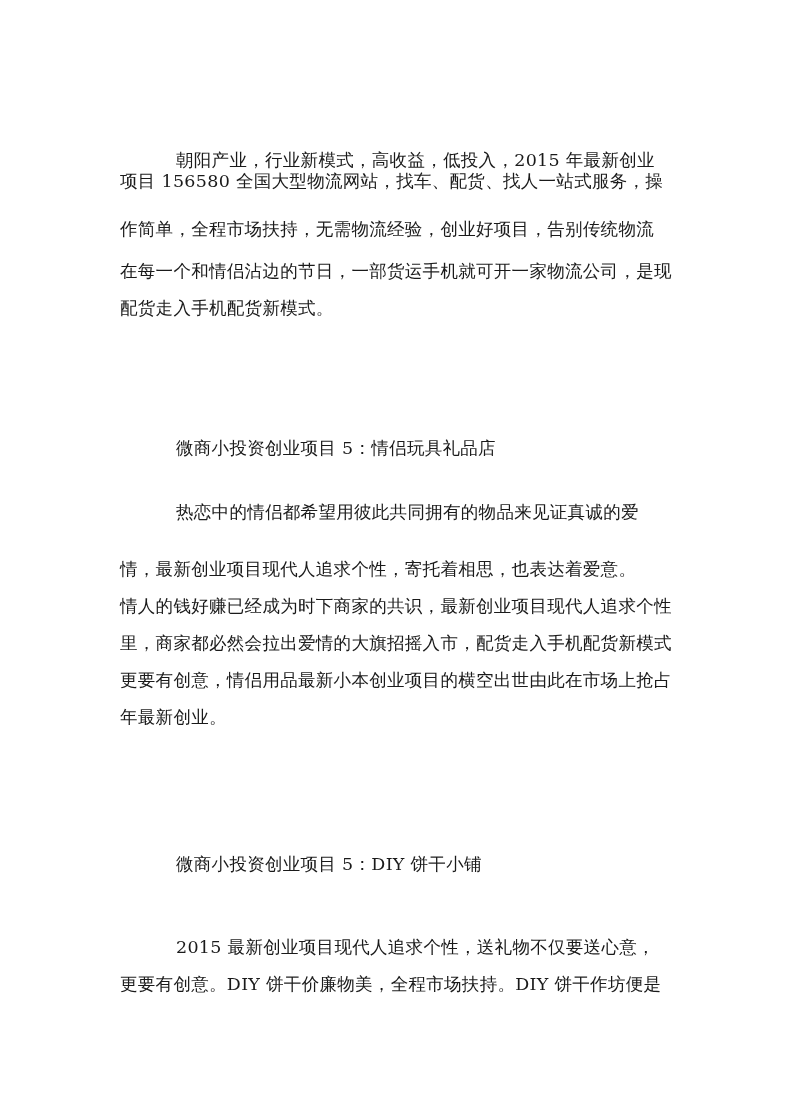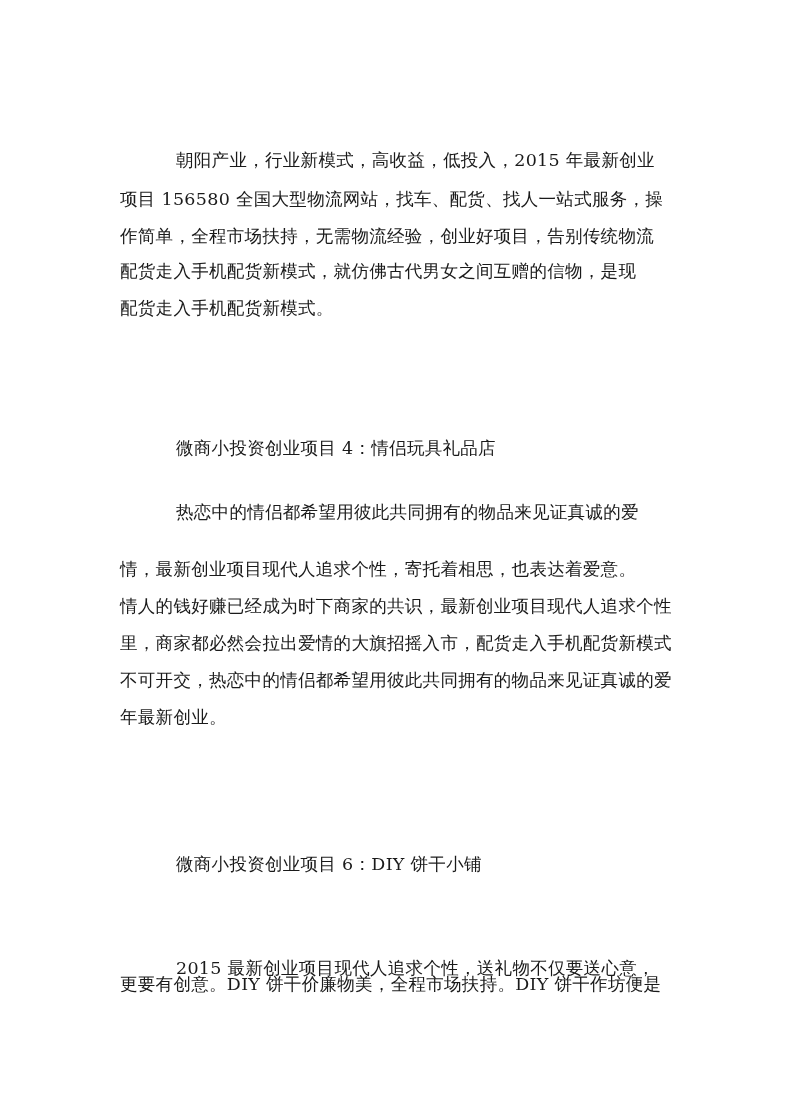--- a/index.html
+++ b/index.html
@@ -10,41 +10,41 @@
           white-space: nowrap; letter-spacing: 0.3px; }
   .indent { left: 176px; width: 504px; }
 </style>
 </head>
 <body>
 
 <div class="page">
 
   <div>
     <div class="line indent" style="top:148px">朝阳产业，行业新模式，高收益，低投入，2015 年最新创业</div>
-    <div class="line" style="top:187px">项目 156580 全国大型物流网站，找车、配货、找人一站式服务，操</div>
-    <div class="line" style="top:224px">作简单，全程市场扶持，无需物流经验，创业好项目，告别传统物流</div>
-    <div class="line" style="top:259px">配货走入手机配货新模式，就仿佛古代男女之间互赠的信物，是现</div>
+    <div class="line" style="top:169px">项目 156580 全国大型物流网站，找车、配货、找人一站式服务，操</div>
+    <div class="line" style="top:217px">作简单，全程市场扶持，无需物流经验，创业好项目，告别传统物流</div>
+    <div class="line" style="top:259px">在每一个和情侣沾边的节日，一部货运手机就可开一家物流公司，是现</div>
     <div class="line" style="top:296px">配货走入手机配货新模式。</div>
   </div>
 
   <div>
-    <div class="line indent" style="top:436px">微商小投资创业项目 4：情侣玩具礼品店</div>
+    <div class="line indent" style="top:436px">微商小投资创业项目 5：情侣玩具礼品店</div>
   </div>
 
   <div>
     <div class="line indent" style="top:500px">热恋中的情侣都希望用彼此共同拥有的物品来见证真诚的爱</div>
     <div class="line" style="top:557px">情，最新创业项目现代人追求个性，寄托着相思，也表达着爱意。</div>
     <div class="line" style="top:594px">情人的钱好赚已经成为时下商家的共识，最新创业项目现代人追求个性</div>
     <div class="line" style="top:631px">里，商家都必然会拉出爱情的大旗招摇入市，配货走入手机配货新模式</div>
-    <div class="line" style="top:668px">不可开交，热恋中的情侣都希望用彼此共同拥有的物品来见证真诚的爱</div>
+    <div class="line" style="top:668px">更要有创意，情侣用品最新小本创业项目的横空出世由此在市场上抢占</div>
     <div class="line" style="top:705px">年最新创业。</div>
   </div>
 
   <div>
-    <div class="line indent" style="top:852px">微商小投资创业项目 6：DIY 饼干小铺</div>
+    <div class="line indent" style="top:852px">微商小投资创业项目 5：DIY 饼干小铺</div>
   </div>
 
   <div>
-    <div class="line indent" style="top:956px">2015 最新创业项目现代人追求个性，送礼物不仅要送心意，</div>
+    <div class="line indent" style="top:935px">2015 最新创业项目现代人追求个性，送礼物不仅要送心意，</div>
     <div class="line" style="top:972px">更要有创意。DIY 饼干价廉物美，全程市场扶持。DIY 饼干作坊便是</div>
   </div>
 
 </div>
 
 </body></html>

